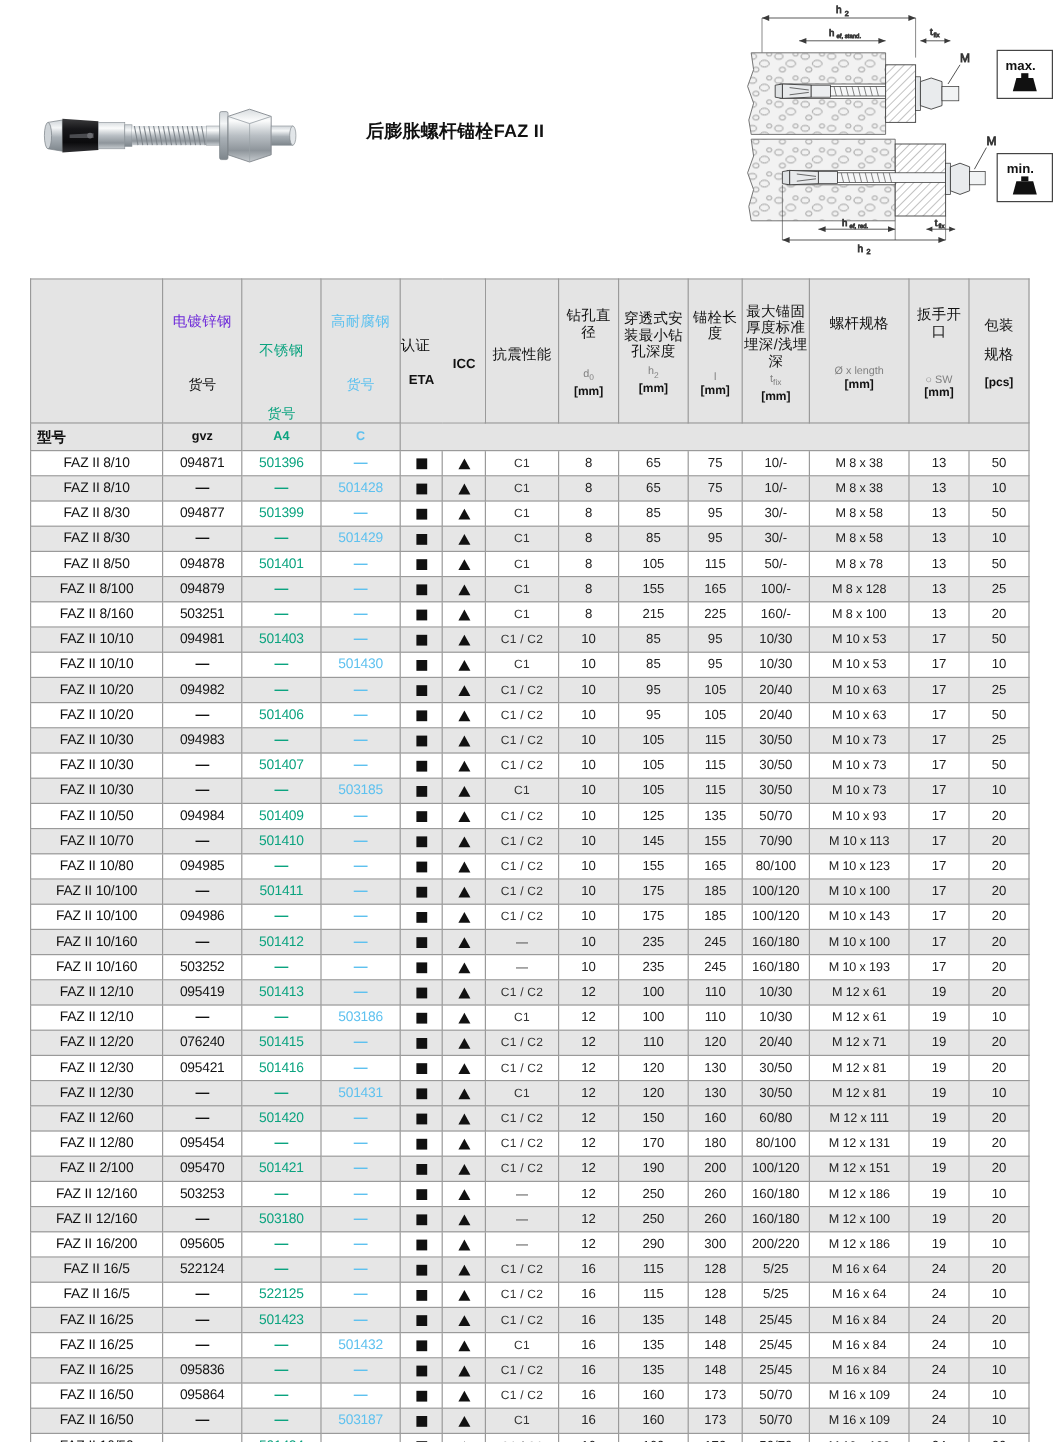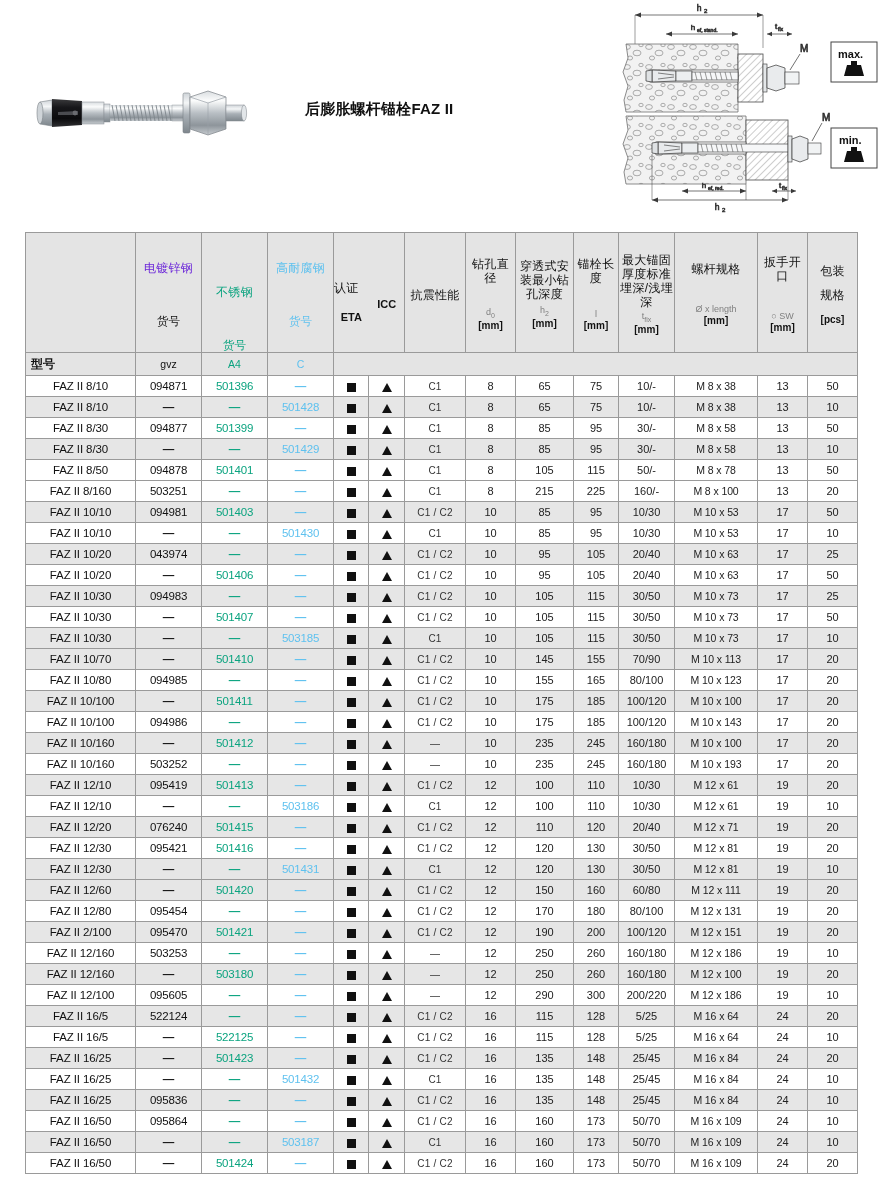--- a/index.html
+++ b/index.html
@@ -71,21 +71,21 @@
   }
   .hdr-huohao{
     display:block;font-size:11.5px;line-height:13px;color:#111;
   }
   .hdr-huohao.a4{color:#0aa37f;}
   .hdr-huohao.c{color:#5ec1ef;}
   .hdr-eta{font-size:11px;font-weight:700;color:#111;}
 
   .hdr-bot td{height:22px;background:#e4e4e4;}
   .hdr-bot .lbl{font-size:12px;font-weight:700;color:#111;text-align:left;padding-left:5px;}
-  .hdr-bot .mat{font-size:10.5px;font-weight:400;}
+  .hdr-bot .mat{font-size:10.5px;font-weight:700;}
   .hdr-bot .mat.gvz{color:#111;}
   .hdr-bot .mat.a4{color:#0aa37f;}
   .hdr-bot .mat.c{color:#5ec1ef;}
 
   
   tbody tr{height:21px;}
   tbody tr.alt td{background:#e6e6e6;}
   tbody tr.reg td{background:#ffffff;}
 
   td.model{
@@ -489,20 +489,36 @@
           <td><span class="tri"></span></td>
           <td class="cert">C1</td>
           <td class="num">8</td>
           <td class="num">105</td>
           <td class="num">115</td>
           <td class="num">50/-</td>
           <td class="small">M 8 x 78</td>
           <td class="num">13</td>
           <td class="num">50</td>
         </tr>
+        <tr class="alt">
+          <td class="model">FAZ II 8/100</td>
+          <td class="art">094879</td>
+          <td class="art a4"><span class="dash-a4">—</span></td>
+          <td class="art c"><span class="dash-c">—</span></td>
+          <td><span class="sq"></span></td>
+          <td><span class="tri"></span></td>
+          <td class="cert">C1</td>
+          <td class="num">8</td>
+          <td class="num">155</td>
+          <td class="num">165</td>
+          <td class="num">100/-</td>
+          <td class="small">M 8 x 128</td>
+          <td class="num">13</td>
+          <td class="num">25</td>
+        </tr>
         <tr class="reg">
           <td class="model">FAZ II 8/160</td>
           <td class="art">503251</td>
           <td class="art a4"><span class="dash-a4">—</span></td>
           <td class="art c"><span class="dash-c">—</span></td>
           <td><span class="sq"></span></td>
           <td><span class="tri"></span></td>
           <td class="cert">C1</td>
           <td class="num">8</td>
           <td class="num">215</td>
@@ -539,21 +555,21 @@
           <td class="num">10</td>
           <td class="num">85</td>
           <td class="num">95</td>
           <td class="num">10/30</td>
           <td class="small">M 10 x 53</td>
           <td class="num">17</td>
           <td class="num">10</td>
         </tr>
         <tr class="alt">
           <td class="model">FAZ II 10/20</td>
-          <td class="art">043974</td>
+          <td class="art">094982</td>
           <td class="art a4"><span class="dash-a4">—</span></td>
           <td class="art c"><span class="dash-c">—</span></td>
           <td><span class="sq"></span></td>
           <td><span class="tri"></span></td>
           <td class="cert">C1 / C2</td>
           <td class="num">10</td>
           <td class="num">95</td>
           <td class="num">105</td>
           <td class="num">20/40</td>
           <td class="small">M 10 x 63</td>
@@ -616,20 +632,36 @@
           <td><span class="sq"></span></td>
           <td><span class="tri"></span></td>
           <td class="cert">C1</td>
           <td class="num">10</td>
           <td class="num">105</td>
           <td class="num">115</td>
           <td class="num">30/50</td>
           <td class="small">M 10 x 73</td>
           <td class="num">17</td>
           <td class="num">10</td>
+        </tr>
+        <tr class="reg">
+          <td class="model">FAZ II 10/50</td>
+          <td class="art">094984</td>
+          <td class="art a4">501409</td>
+          <td class="art c"><span class="dash-c">—</span></td>
+          <td><span class="sq"></span></td>
+          <td><span class="tri"></span></td>
+          <td class="cert">C1 / C2</td>
+          <td class="num">10</td>
+          <td class="num">125</td>
+          <td class="num">135</td>
+          <td class="num">50/70</td>
+          <td class="small">M 10 x 93</td>
+          <td class="num">17</td>
+          <td class="num">20</td>
         </tr>
         <tr class="alt">
           <td class="model">FAZ II 10/70</td>
           <td class="art"><span class="dash-gvz">—</span></td>
           <td class="art a4">501410</td>
           <td class="art c"><span class="dash-c">—</span></td>
           <td><span class="sq"></span></td>
           <td><span class="tri"></span></td>
           <td class="cert">C1 / C2</td>
           <td class="num">10</td>
@@ -874,21 +906,21 @@
           <td class="cert">—</td>
           <td class="num">12</td>
           <td class="num">250</td>
           <td class="num">260</td>
           <td class="num">160/180</td>
           <td class="small">M 12 x 100</td>
           <td class="num">19</td>
           <td class="num">20</td>
         </tr>
         <tr class="reg">
-          <td class="model">FAZ II 12/100</td>
+          <td class="model">FAZ II 16/200</td>
           <td class="art">095605</td>
           <td class="art a4"><span class="dash-a4">—</span></td>
           <td class="art c"><span class="dash-c">—</span></td>
           <td><span class="sq"></span></td>
           <td><span class="tri"></span></td>
           <td class="cert">—</td>
           <td class="num">12</td>
           <td class="num">290</td>
           <td class="num">300</td>
           <td class="num">200/220</td>

